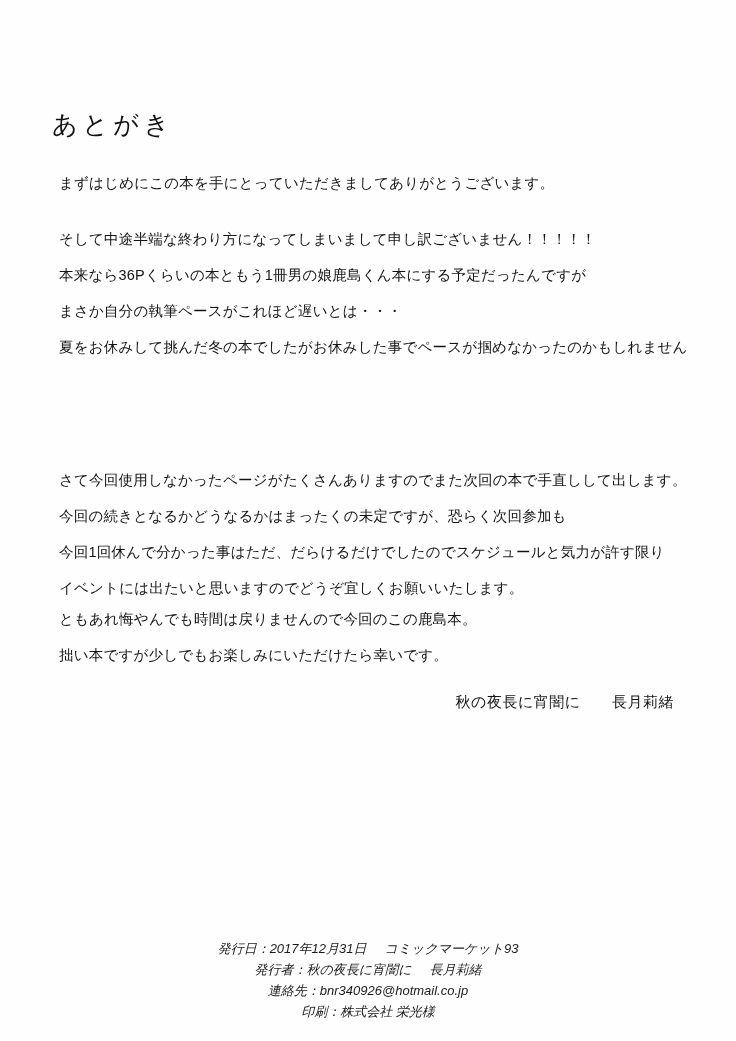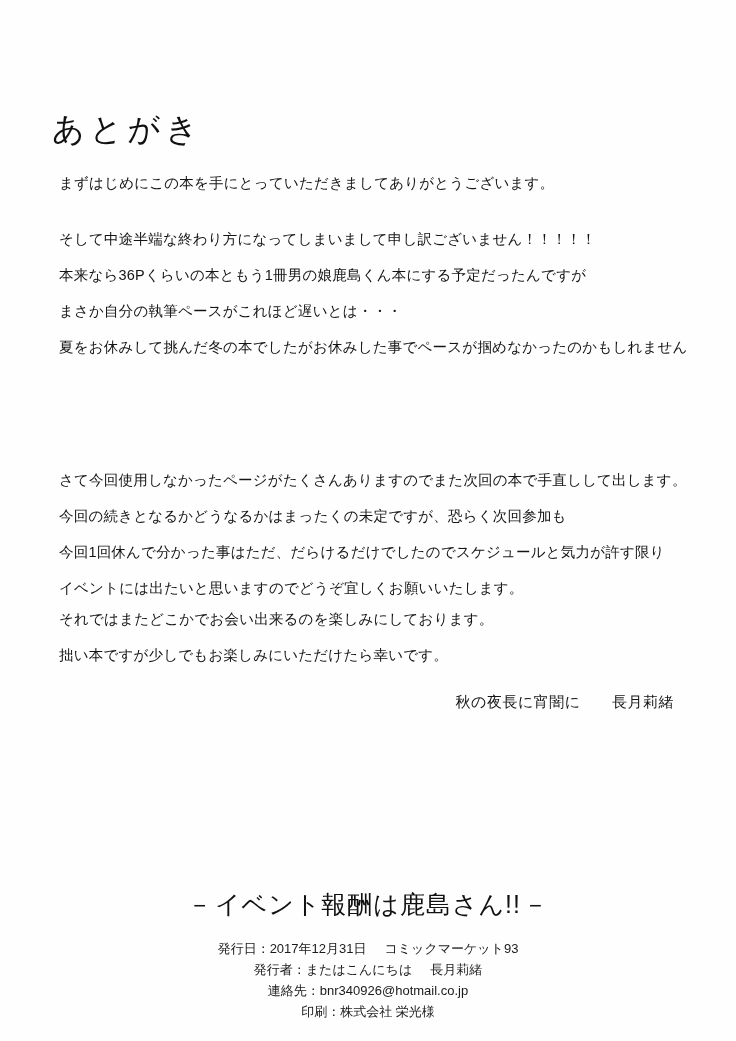--- a/index.html
+++ b/index.html
@@ -18,21 +18,21 @@
   .page {
     position: absolute;
     inset: 0;
     background: #fefefe;
   }
 
   .afterword-title {
     position: absolute;
     left: 52px;
     top: 108px;
-    font-size: 32px;
+    font-size: 25px;
     letter-spacing: 5px;
     font-weight: 400;
     color: #111;
   }
 
   .body-block {
     position: absolute;
     left: 48px;
     width: 650px;
     font-size: 14.5px;
@@ -84,21 +84,21 @@
   .colophon {
     position: absolute;
     left: 0;
     right: 0;
     top: 938px;
     text-align: center;
     font-size: 13px;
     line-height: 21px;
     color: #1a1a1a;
   }
-  .colophon .row { white-space: nowrap; }
+  .colophon .row { white-space: nowrap; font-style: italic; }
   .colophon .gap { display: inline-block; width: 18px; }
 </style>
 </head>
 <body>
 
 <div class="page">
 
   <div class="afterword-title">あとがき</div>
 
   <div class="body-block blk1">
@@ -114,40 +114,37 @@
 
 
   <div class="body-block blk4">
     <p>さて今回使用しなかったページがたくさんありますのでまた次回の本で手直しして出します。</p>
     <p>今回の続きとなるかどうなるかはまったくの未定ですが、恐らく次回参加も</p>
     <p>今回1回休んで分かった事はただ、だらけるだけでしたのでスケジュールと気力が許す限り</p>
     <p>イベントには出たいと思いますのでどうぞ宜しくお願いいたします。</p>
   </div>
 
   <div class="body-block blk5">
-    <p>それではまたどこかでお会い出来るのを楽しみにしております。</p>
+    <p>ともあれ悔やんでも時間は戻りませんので今回のこの鹿島本。</p>
     <p>拙い本ですが少しでもお楽しみにいただけたら幸いです。</p>
   </div>
 
   <div class="signature">
     <span>秋の夜長に宵闇に</span>
     <span class="sig-gap"></span>
     <span>長月莉緒</span>
   </div>
 
-  <div class="book-title">
-    <span class="dash">−</span><span>イベント報酬は鹿島さん!!</span><span class="dash">−</span>
-  </div>
 
   <div class="colophon">
     <div class="row">
       <span>発行日：2017年12月31日</span><span class="gap"></span><span>コミックマーケット93</span>
     </div>
     <div class="row">
-      <span>発行者：またはこんにちは</span><span class="gap"></span><span>長月莉緒</span>
+      <span>発行者：秋の夜長に宵闇に</span><span class="gap"></span><span>長月莉緒</span>
     </div>
     <div class="row">
       <span>連絡先：bnr340926@hotmail.co.jp</span>
     </div>
     <div class="row">
       <span>印刷：株式会社 栄光様</span>
     </div>
   </div>
 
 </div>

